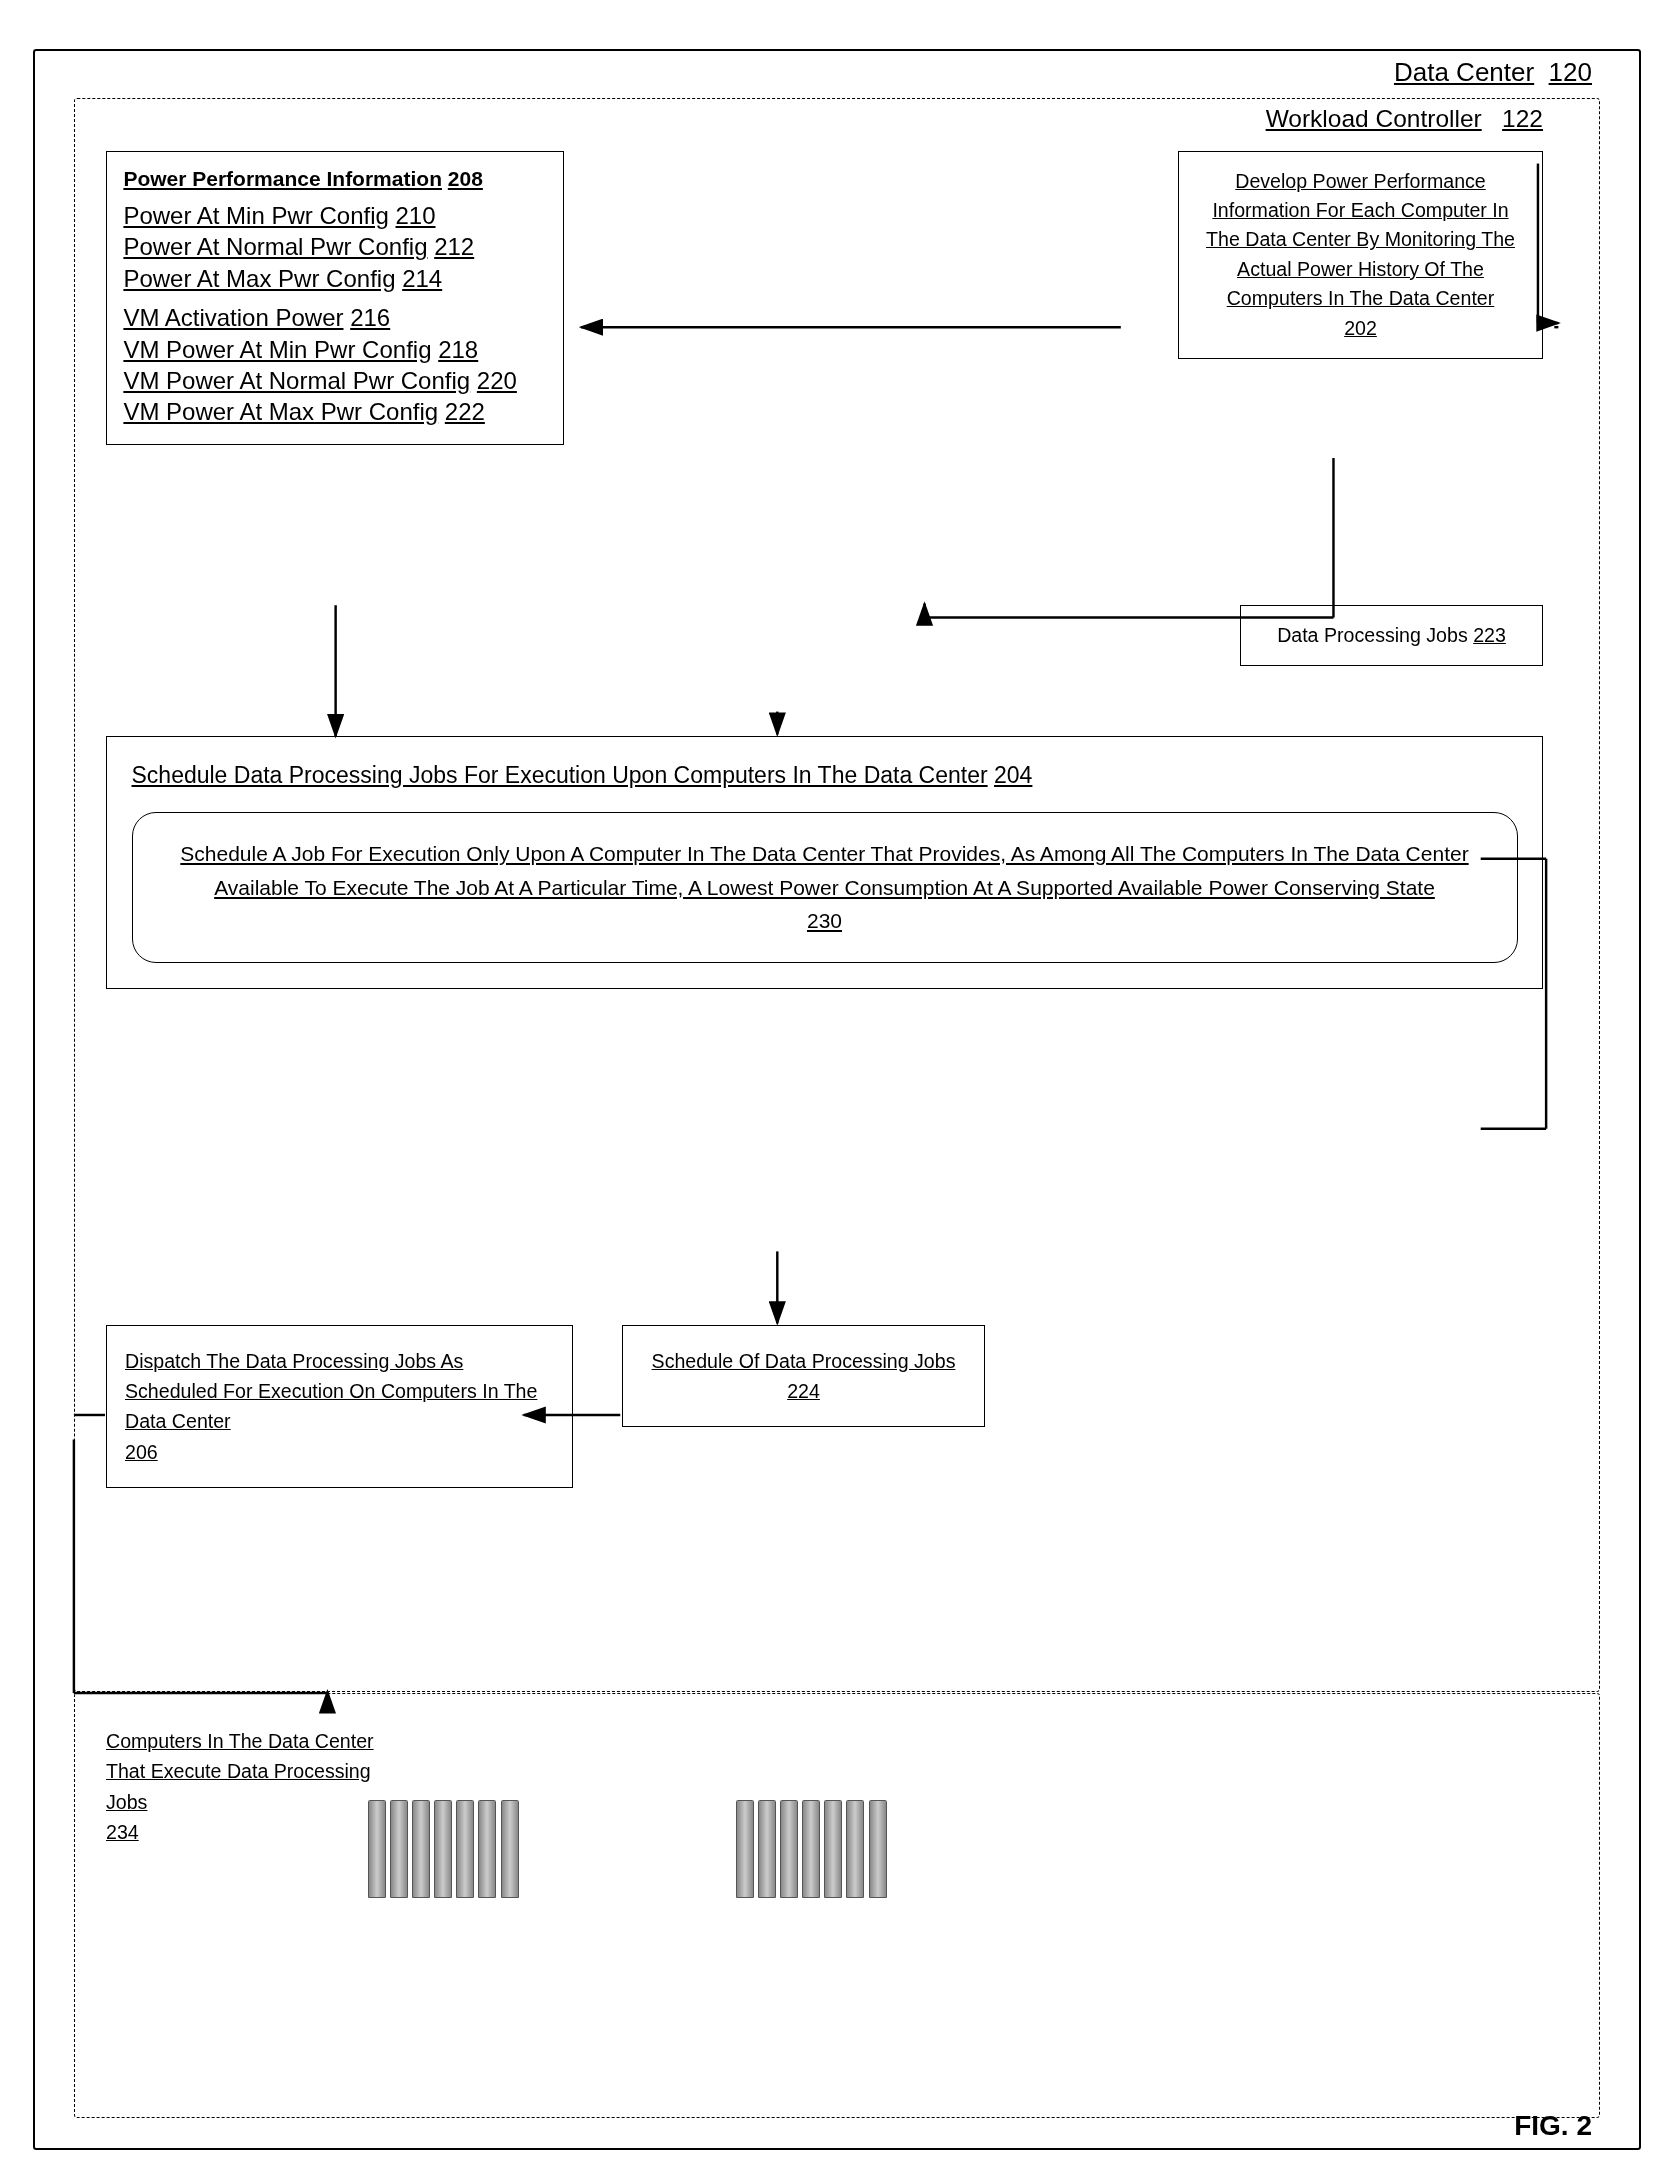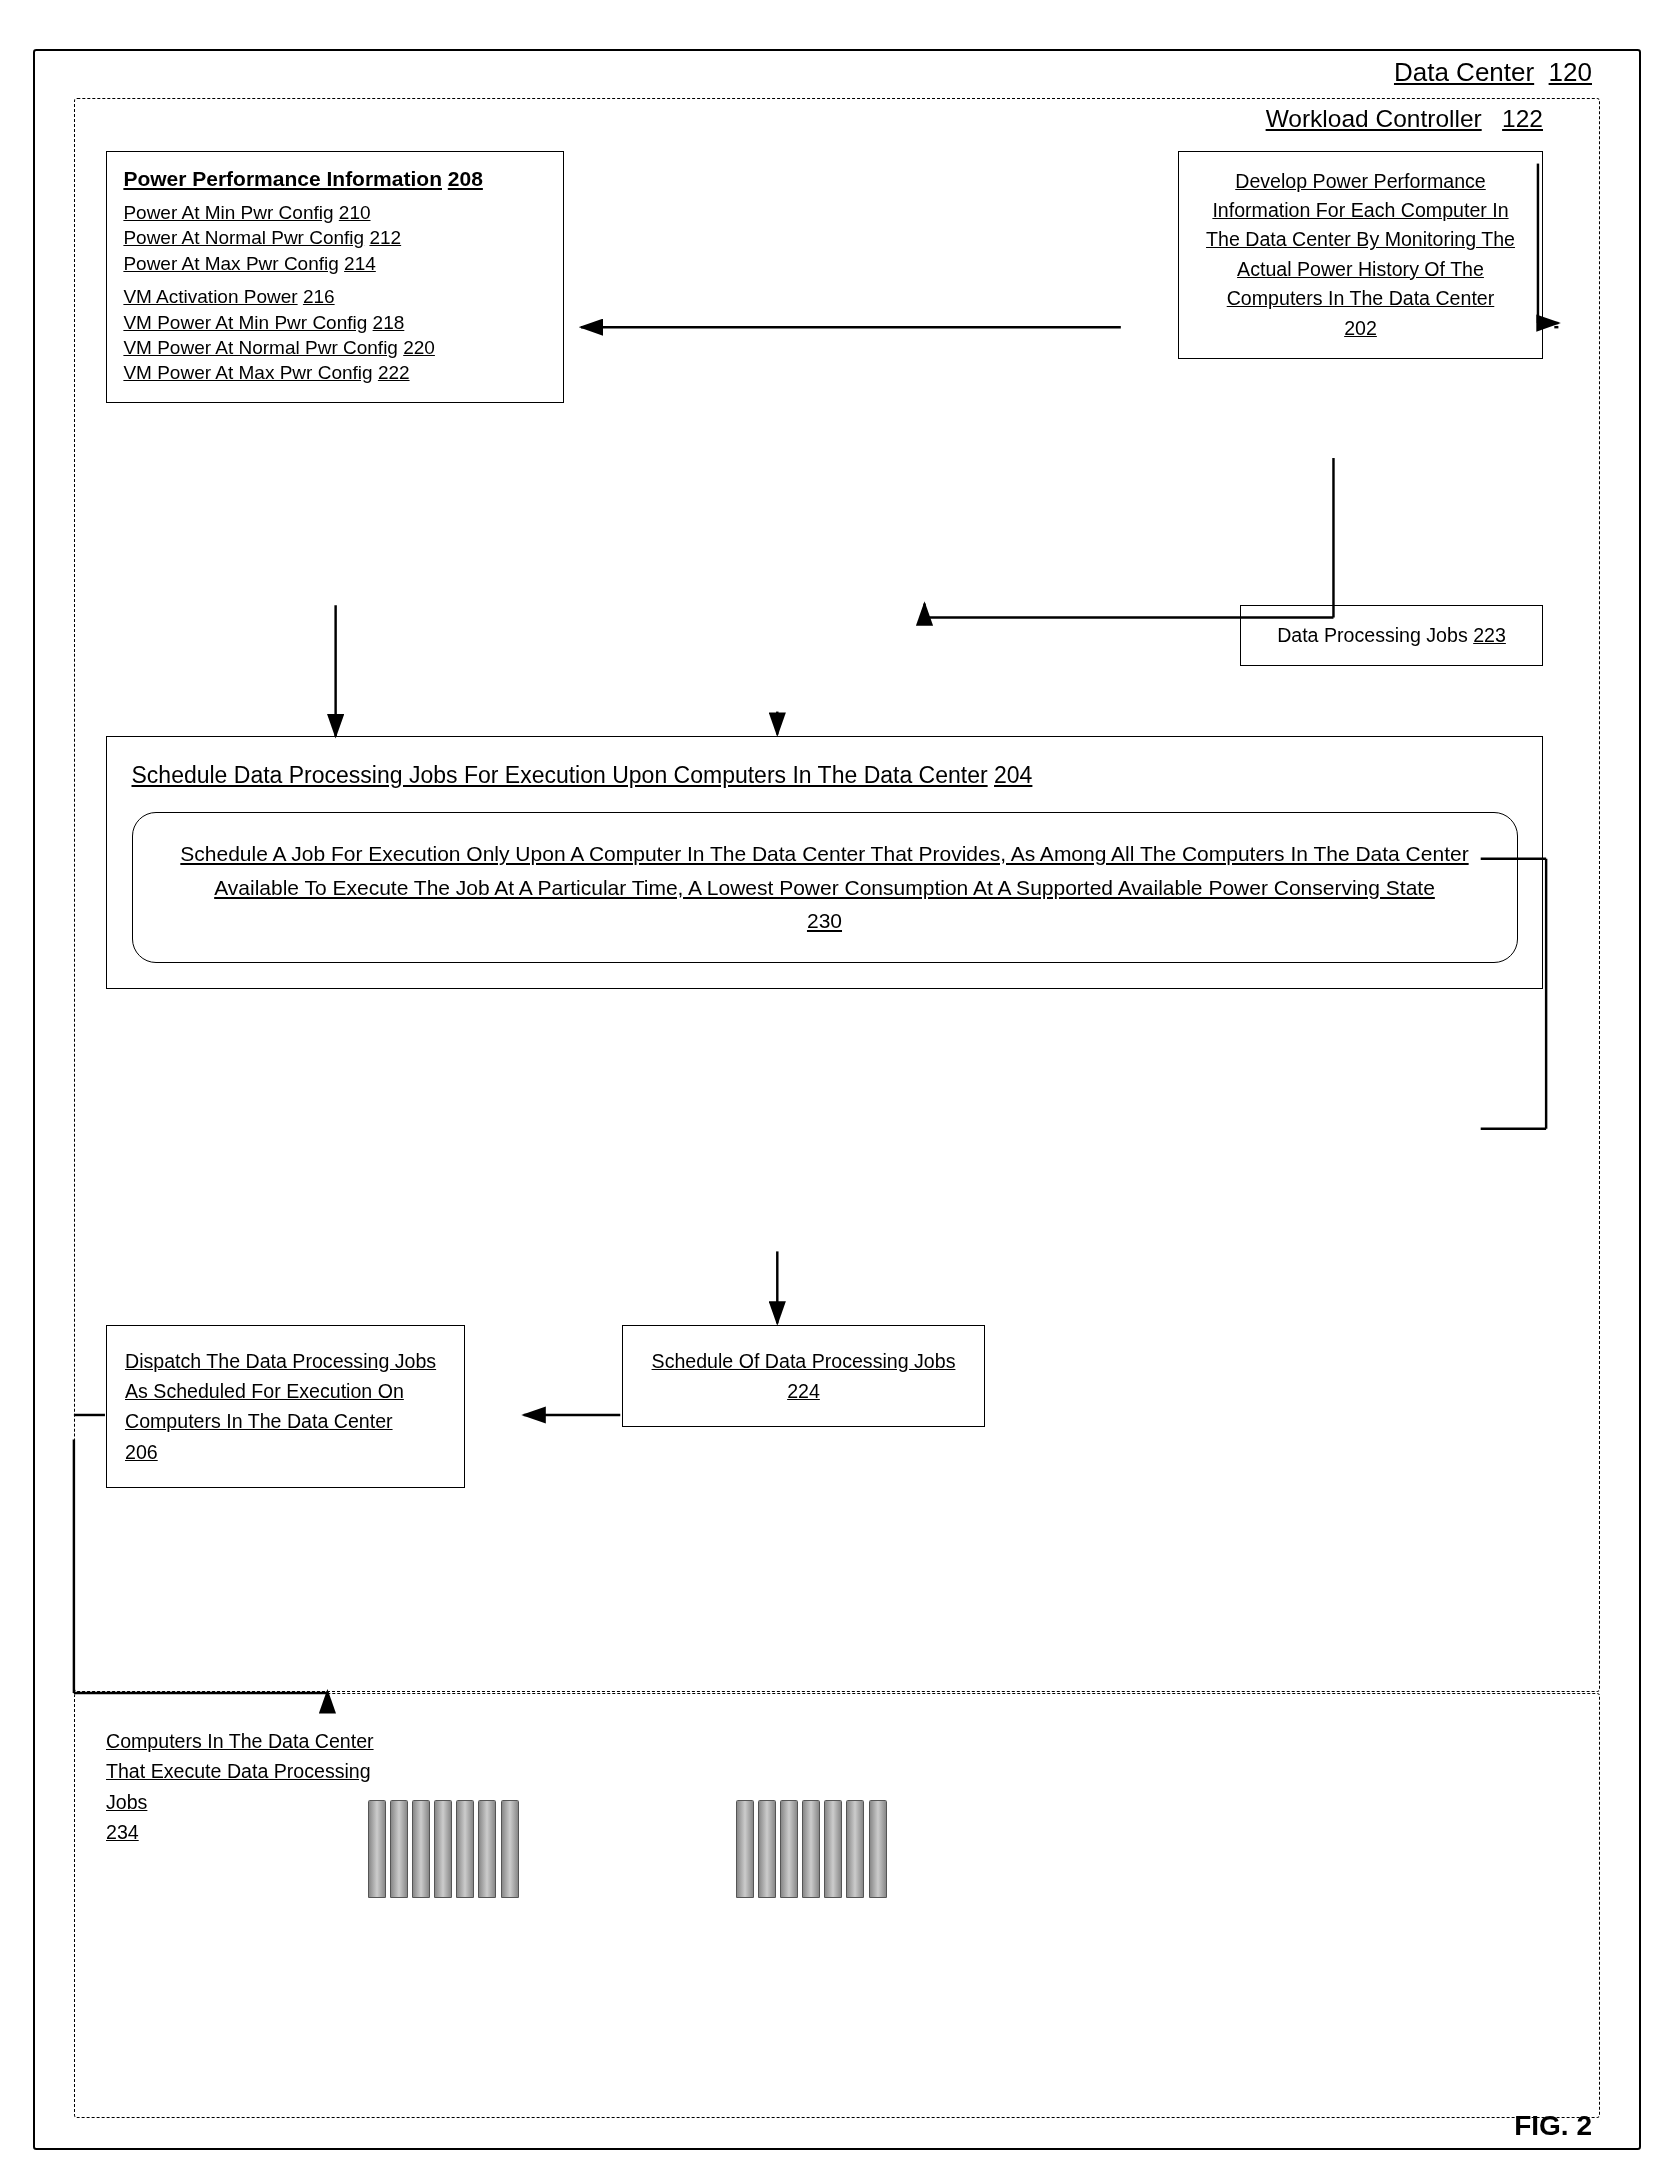--- a/index.html
+++ b/index.html
@@ -80,21 +80,21 @@
       font-size: 21px;
       font-weight: bold;
       margin-bottom: 11.5px;
     }
 
     .power-info-box .box-title span {
       text-decoration: underline;
     }
 
     .power-info-item {
-      font-size: 19px;
+      font-size: 24px;
       margin: 3.3px 0;
     }
 
     .power-info-item span {
       text-decoration: underline;
     }
 
     .power-info-group {
       margin-top: 11.5px;
     }
@@ -176,21 +176,21 @@
 
     .schedule-inner-box .inner-text span {
       text-decoration: underline;
     }
 
     
     .dispatch-box {
       position: absolute;
       top: 1325px;
       left: 106px;
-      width: 359px;
+      width: 467px;
       border: 1.6px solid #000;
       padding: 19.6px 18px;
       background: #fff;
     }
 
     .dispatch-box .box-text {
       font-size: 19.6px;
       line-height: 1.55;
     }
 

